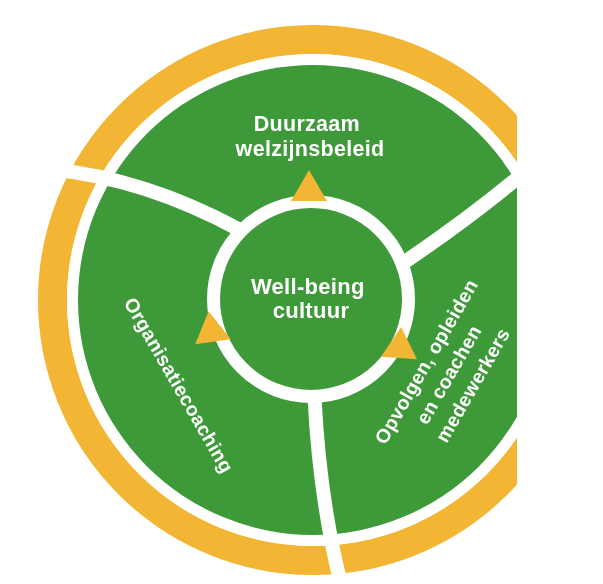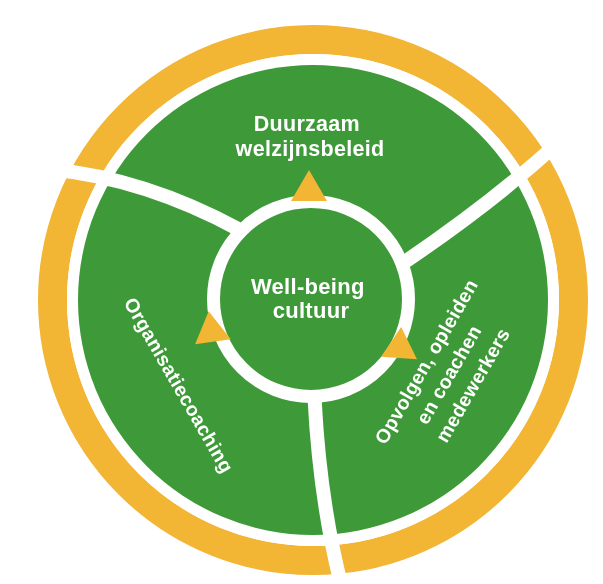--- a/index.html
+++ b/index.html
@@ -2,21 +2,21 @@
 <html><head>
 <meta charset="utf-8">
 <style>
   html, body {
     margin: 0;
     padding: 0;
     background: #ffffff;
   }
   .stage {
     position: relative;
-    width: 603px;
+    width: 517px;
     height: 584px;
     background: #ffffff;
     overflow: hidden;
   }
   svg { display: block; }
   .lbl {
     font-family: "Liberation Sans", "DejaVu Sans", sans-serif;
     font-weight: 700;
     fill: #ffffff;
     letter-spacing: 0.3px;

